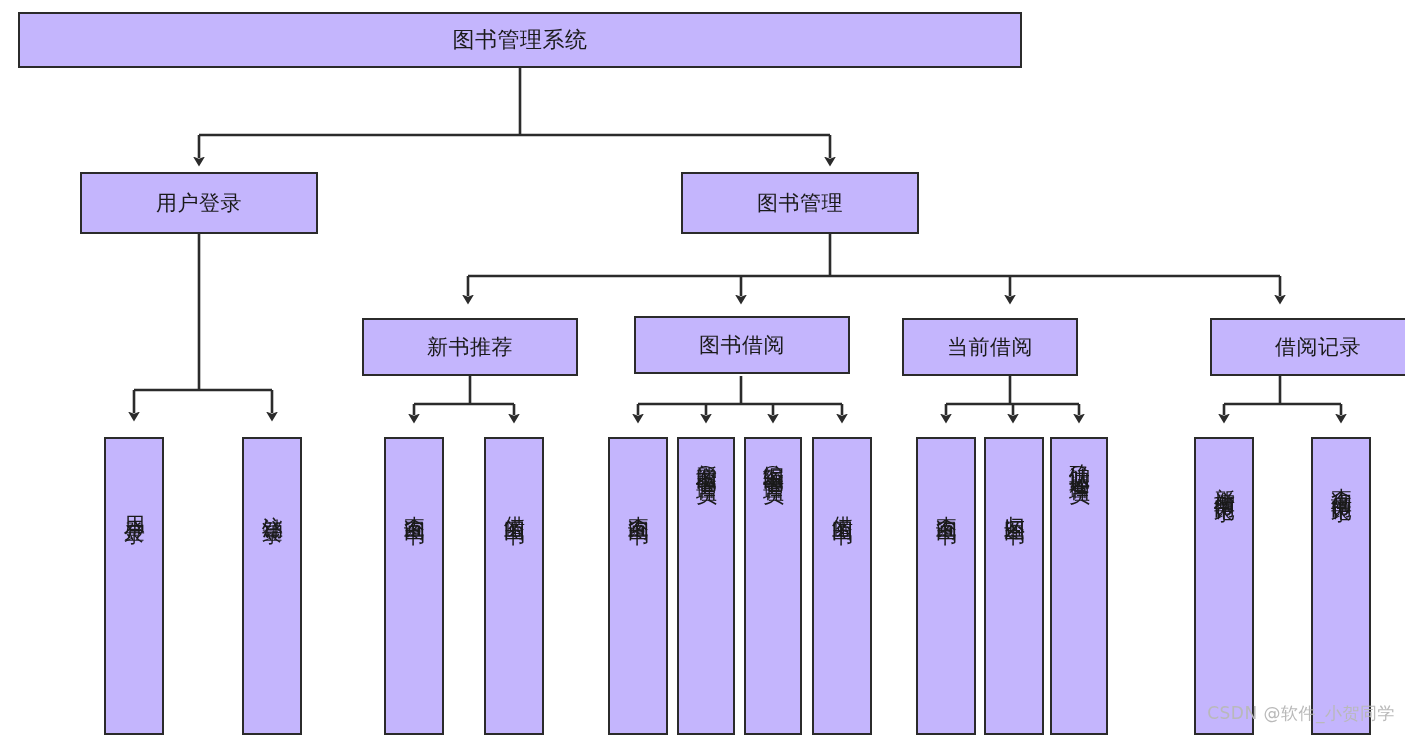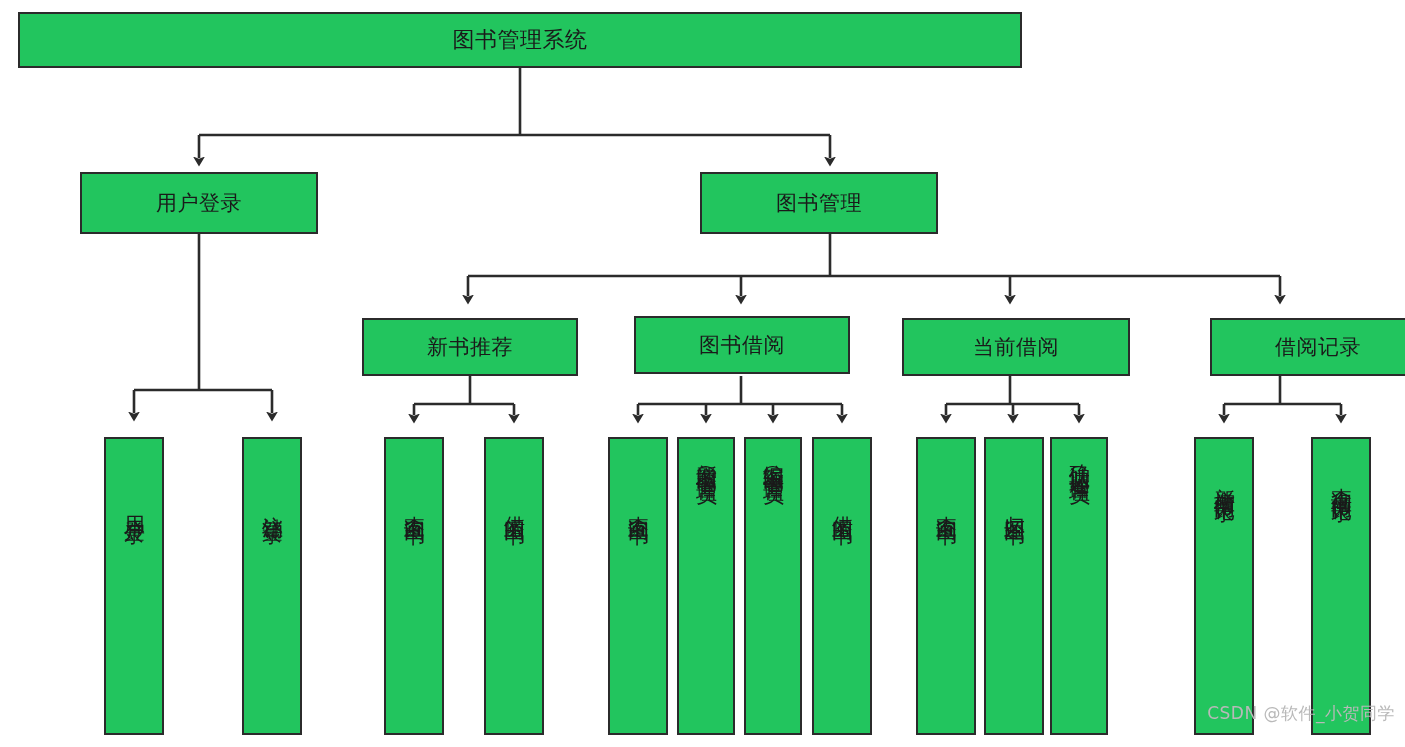--- a/index.html
+++ b/index.html
@@ -22,21 +22,21 @@
     position: absolute;
     left: 0;
     top: 0;
     width: 1405px;
     height: 747px;
     pointer-events: none;
   }
   .node {
     position: absolute;
     box-sizing: border-box;
-    background: #22c55e;
+    background: #c4b5fd;
     border: 2px solid #2b2b2b;
     display: flex;
     align-items: center;
     justify-content: center;
     color: #1a1a1a;
   }
   .node .label {
     display: block;
     text-align: center;
     line-height: 1.18;
@@ -132,33 +132,33 @@
   </svg>
 
   <div class="node h root" style="left:18px; top:12px; width:1004px; height:56px;">
     <span class="label">图书管理系统</span>
   </div>
 
   <div class="node h" style="left:80px; top:172px; width:238px; height:62px;">
     <span class="label">用户登录</span>
   </div>
 
-  <div class="node h" style="left:700px; top:172px; width:238px; height:62px;">
+  <div class="node h" style="left:681px; top:172px; width:238px; height:62px;">
     <span class="label">图书管理</span>
   </div>
 
   <div class="node h" style="left:362px; top:318px; width:216px; height:58px;">
     <span class="label">新书推荐</span>
   </div>
 
   <div class="node h" style="left:634px; top:316px; width:216px; height:58px;">
     <span class="label">图书借阅</span>
   </div>
 
-  <div class="node h" style="left:902px; top:318px; width:228px; height:58px;">
+  <div class="node h" style="left:902px; top:318px; width:176px; height:58px;">
     <span class="label">当前借阅</span>
   </div>
 
   <div class="node h" style="left:1210px; top:318px; width:216px; height:58px;">
     <span class="label">借阅记录</span>
   </div>
 
   <div class="node v" style="left:104px; top:437px; width:60px; height:298px; padding-top:60px;">
     <span class="label">用户登录</span>
   </div>

